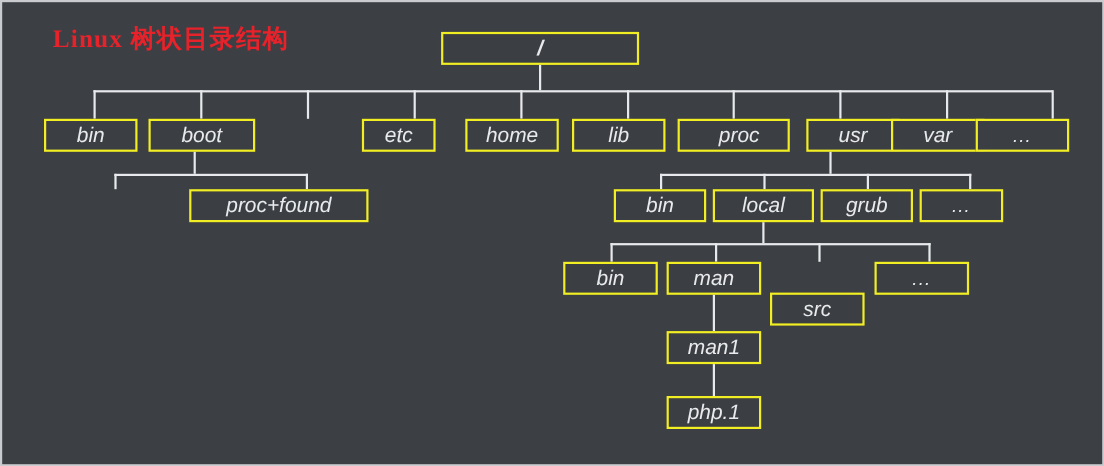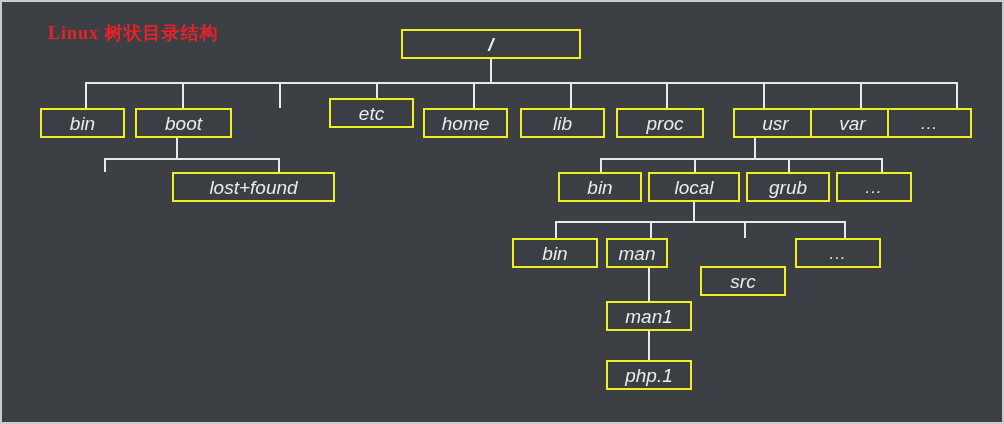--- a/index.html
+++ b/index.html
@@ -17,21 +17,21 @@
     overflow: hidden;
     font-family: "Liberation Sans", sans-serif;
   }
   
   #title {
     position: absolute;
     left: 46px;
     top: 22px;
     color: #e8222a;
     font-family: "Liberation Serif", serif;
-    font-size: 18px;
+    font-size: 23px;
     font-weight: 700;
     letter-spacing: 1px;
     white-space: nowrap;
     line-height: 1;
   }
   
   .node {
     position: absolute;
     box-sizing: border-box;
     background: #3b3e43;
@@ -87,34 +87,34 @@
   <div class="vline" style="left:374px; top:80px; height:26px;"></div>
   <div class="vline" style="left:471px; top:80px; height:26px;"></div>
   <div class="vline" style="left:568px; top:80px; height:26px;"></div>
   <div class="vline" style="left:664px; top:80px; height:26px;"></div>
   <div class="vline" style="left:761px; top:80px; height:26px;"></div>
   <div class="vline" style="left:858px; top:80px; height:26px;"></div>
   <div class="vline" style="left:954px; top:80px; height:26px;"></div>
 
   <div class="node" style="left:38px;  top:106px; width:85px;">bin</div>
   <div class="node" style="left:133px; top:106px; width:97px;">boot</div>
-  <div class="node" style="left:327px; top:96px; width:85px;">etc</div>
+  <div class="node" style="left:327px; top:106px; width:67px;">etc</div>
   <div class="node" style="left:421px; top:106px; width:85px;">home</div>
   <div class="node" style="left:518px; top:106px; width:85px;">lib</div>
-  <div class="node" style="left:614px; top:106px; width:88px;padding-left:10px;">proc</div>
+  <div class="node" style="left:614px; top:106px; width:102px;padding-left:10px;">proc</div>
   <div class="node" style="left:711px; top:106px; width:85px;margin-left:20px;">usr</div>
   <div class="node" style="left:808px; top:106px; width:85px;">var</div>
   <div class="node dots" style="left:885px; top:106px; width:85px;">...</div>
 
   <div class="vline" style="left:174px; top:136px; height:20px;"></div>
   <div class="hline" style="left:102px; top:156px; width:176px;"></div>
   <div class="vline" style="left:102px; top:156px; height:14px;"></div>
   <div class="vline" style="left:276px; top:156px; height:14px;"></div>
 
-  <div class="node" style="left:170px; top:170px; width:163px;">lost+found</div>
+  <div class="node" style="left:170px; top:170px; width:163px;">proc+found</div>
 
   <div class="vline" style="left:752px; top:136px; height:20px;"></div>
   <div class="hline" style="left:598px; top:156px; width:283px;"></div>
   <div class="vline" style="left:598px; top:156px; height:14px;"></div>
   <div class="vline" style="left:692px; top:156px; height:14px;"></div>
   <div class="vline" style="left:786px; top:156px; height:14px;"></div>
   <div class="vline" style="left:879px; top:156px; height:14px;"></div>
 
   <div class="node" style="left:556px; top:170px; width:84px;">bin</div>
   <div class="node" style="left:646px; top:170px; width:92px;">local</div>
@@ -122,21 +122,21 @@
   <div class="node dots" style="left:834px; top:170px; width:76px;">...</div>
 
   <div class="vline" style="left:691px; top:200px; height:19px;"></div>
   <div class="hline" style="left:553px; top:219px; width:291px;"></div>
   <div class="vline" style="left:553px; top:219px; height:17px;"></div>
   <div class="vline" style="left:648px; top:219px; height:17px;"></div>
   <div class="vline" style="left:742px; top:219px; height:17px;"></div>
   <div class="vline" style="left:842px; top:219px; height:17px;"></div>
 
   <div class="node" style="left:510px; top:236px; width:86px;">bin</div>
-  <div class="node" style="left:604px; top:236px; width:62px;">man</div>
+  <div class="node" style="left:604px; top:236px; width:86px;">man</div>
   <div class="node" style="left:698px; top:236px; width:86px;margin-top:28px;">src</div>
   <div class="node dots" style="left:793px; top:236px; width:86px;">...</div>
 
   <div class="vline" style="left:646px; top:266px; height:33px;"></div>
   <div class="node" style="left:604px; top:299px; width:86px;">man1</div>
 
   <div class="vline" style="left:646px; top:329px; height:29px;"></div>
   <div class="node" style="left:604px; top:358px; width:86px;">php.1</div>
 
 </div>

